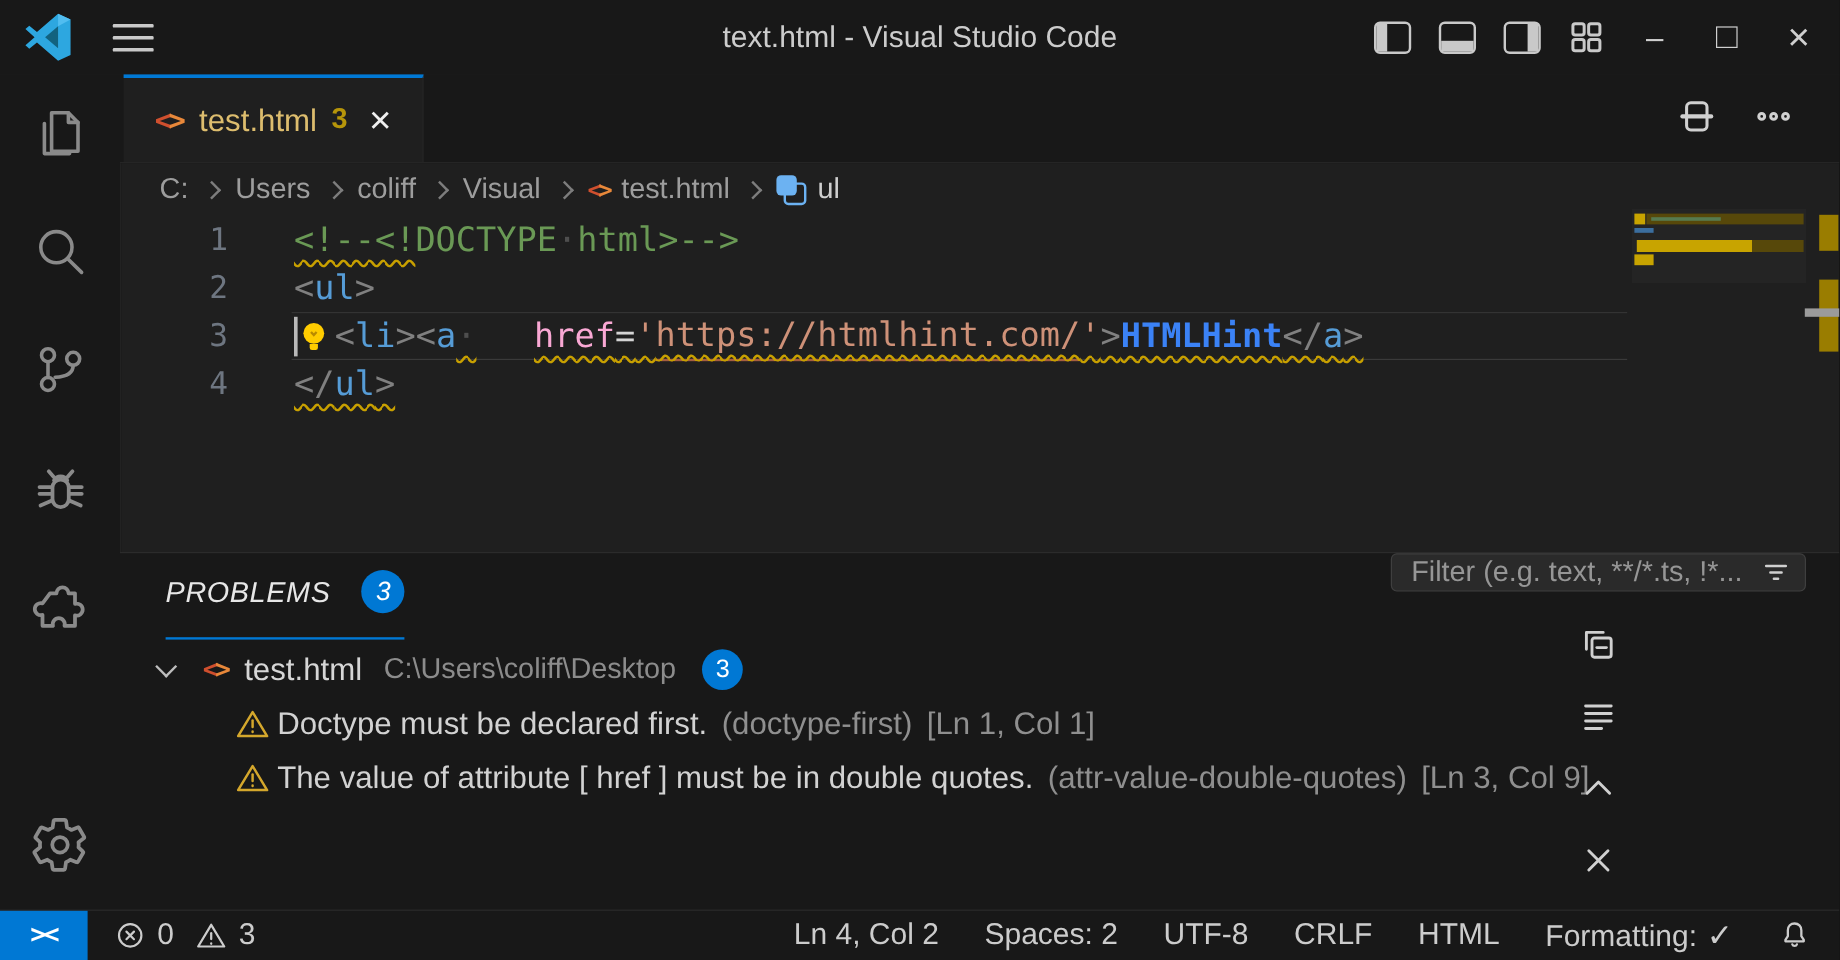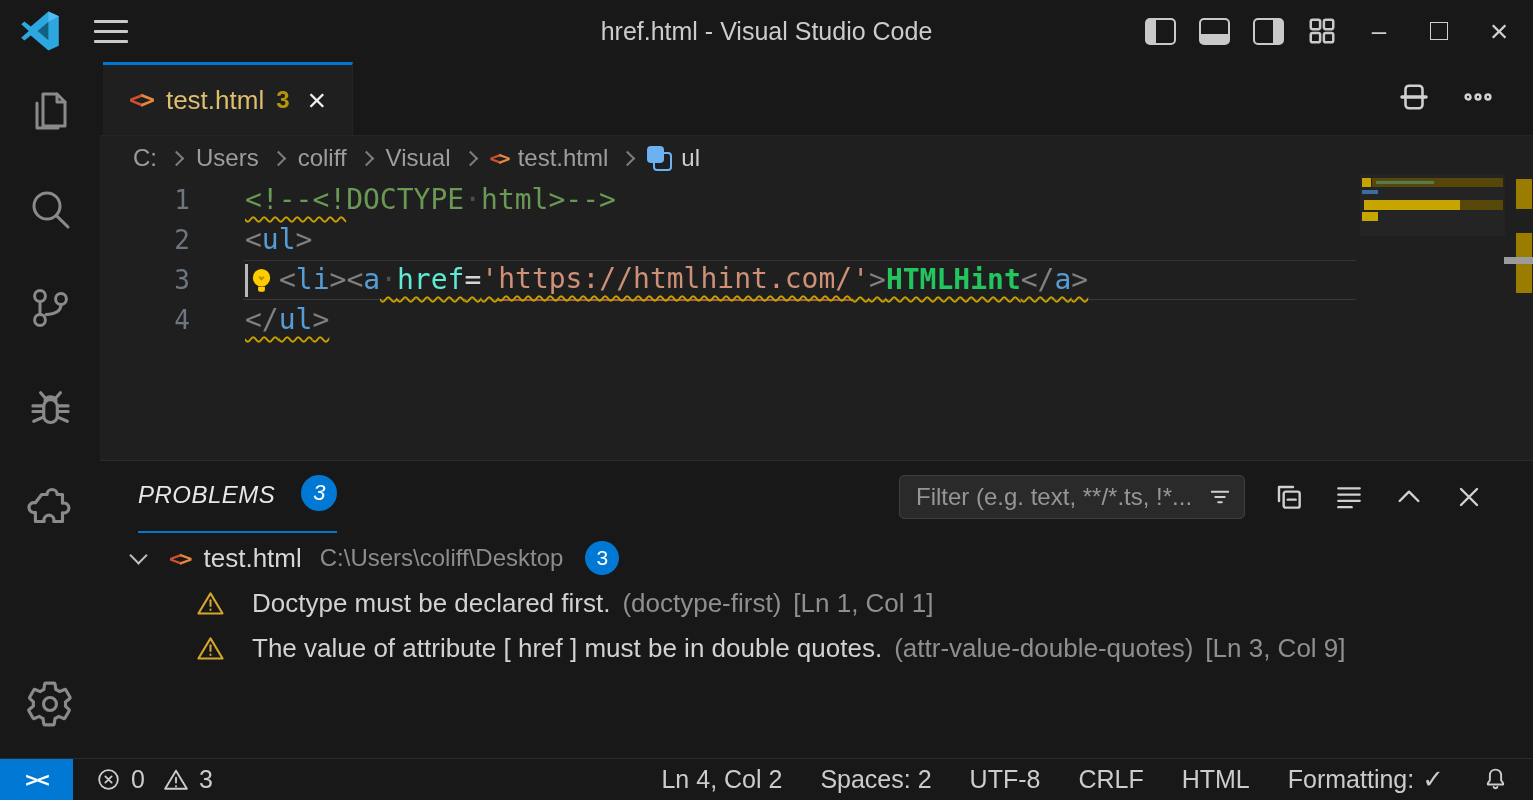--- a/index.html
+++ b/index.html
@@ -50,24 +50,24 @@
 
   
   #code{position:absolute;left:0;top:118px;width:1433px;height:280px;}
   .code-line{height:40px;display:flex;font-family:"DejaVu Sans Mono",monospace;font-size:28px;line-height:40px;white-space:pre;}
   .gutter{width:90px;text-align:right;color:#6e7681;font-size:26px;flex:none;}
   .codebody{margin-left:55px;position:relative;display:flex;align-items:center;}
   .tok{display:inline-block;}
   .tok.comment{color:#6a9955;}
   .tok.punct{color:#808080;}
   .tok.tag{color:#569cd6;}
-  .tok.attr{color:#5eead4;}
+  .tok.attr{color:#f9a8d4;margin-left:48px;}
   .tok.eq{color:#d4d4d4;}
   .tok.string{color:#ce9178;}
-  .tok.text{color:#22c55e;font-weight:bold;}
+  .tok.text{color:#3b82f6;font-weight:bold;}
   .tok.ws{color:#4e4e4e;}
   .tok.wavy{text-decoration:underline;text-decoration-style:wavy;text-decoration-color:#c8a000;
             text-decoration-thickness:2px;text-underline-offset:7px;text-decoration-skip-ink:none;}
   .tok.link{border-bottom:2px solid #a55d41;}
   .cursor{position:absolute;left:0;top:4px;width:2.5px;height:33px;background:#b9b9b9;}
   .bulb{width:33px;height:33px;flex:none;margin-right:1px;}
   #cur-line{position:absolute;left:143px;top:198px;width:1113px;height:40px;box-sizing:border-box;
             border-top:1px solid #333;border-bottom:1px solid #3a3a3a;pointer-events:none;}
 
   
@@ -75,37 +75,37 @@
   #minimap-slider{position:absolute;left:1260px;top:112px;width:145px;height:62px;background:rgba(100,100,100,0.08);}
 
   
   #panel{position:absolute;left:0;top:398px;width:1433px;height:298px;background:#181818;border-top:1px solid #2b2b2b;box-sizing:border-box;}
   #panel-header{position:relative;height:72px;display:flex;align-items:center;}
   #problems-tab{margin-left:38px;display:flex;align-items:center;height:100%;border-bottom:2px solid #0078d4;box-sizing:border-box;padding-bottom:2px;font-style:italic;}
   #problems-label{font-size:24px;color:#e7e7e7;letter-spacing:0.5px;}
   .badge{min-width:36px;height:36px;border-radius:18px;background:#0078d4;color:#fff;font-size:22px;
          display:flex;align-items:center;justify-content:center;padding:0 6px;box-sizing:border-box;}
   #problems-badge{margin-left:26px;margin-bottom:4px;}
-  #panel-actions{position:absolute;right:48px;top:0;height:72px;display:flex;align-items:center;gap:28px;}
+  #panel-actions{position:absolute;right:28px;top:0;height:72px;display:flex;align-items:center;gap:28px;flex-direction:column;}
   #filter-box{width:346px;height:44px;background:#2a2a2a;border:1px solid #3f3f3f;border-radius:5px;
               display:flex;align-items:center;padding:0 10px 0 14px;box-sizing:border-box;}
   #filter-input{flex:1;background:transparent;border:none;outline:none;color:#cccccc;font-size:24px;
                 font-family:"Liberation Sans",sans-serif;min-width:0;}
   #filter-input::placeholder{color:#969696;}
   .panel-icon{display:flex;align-items:center;justify-content:center;}
   .panel-icon svg{stroke:#d0d0d0;fill:none;stroke-width:1.8;stroke-linecap:round;stroke-linejoin:round;}
 
   #file-row{height:46px;display:flex;align-items:center;padding-left:32px;margin-top:2px;}
   .chev-down{width:11px;height:11px;border-right:2px solid #bdbdbd;border-bottom:2px solid #bdbdbd;
              transform:rotate(45deg);margin-right:24px;margin-top:-6px;}
   #file-name{font-size:26px;color:#d6d6d6;margin-left:14px;}
   #file-path{font-size:24px;color:#8c8c8c;margin-left:18px;}
   #file-badge{margin-left:22px;width:34px;height:34px;min-width:34px;font-size:21px;}
   .prob-row{height:45px;display:flex;align-items:center;padding-left:96px;font-size:26px;}
-  .prob-row .msg{color:#d2d2d2;margin-left:27px;text-align:center;}
+  .prob-row .msg{color:#d2d2d2;margin-left:6px;text-align:center;}
   .prob-row .rule{color:#8f8f8f;margin-left:12px;}
   .prob-row .pos{color:#8f8f8f;margin-left:12px;}
   .warn-svg{flex:none;}
 
   
   #statusbar{position:absolute;left:0;top:758px;width:1533px;height:42px;background:#181818;border-top:1px solid #2b2b2b;
              box-sizing:border-box;display:flex;align-items:center;font-size:25px;color:#cccccc;}
   #remote{width:73px;height:100%;background:#0078d4;color:#fff;display:flex;align-items:center;justify-content:center;
           font-family:"DejaVu Sans Mono",monospace;font-size:22px;font-weight:bold;letter-spacing:-2px;}
   #diag{display:flex;align-items:center;gap:9px;margin-left:22px;}
@@ -122,21 +122,21 @@
     <svg id="vscode-logo" viewBox="0 0 100 100">
       <polygon points="71,1 97,13 97,87 71,99 27,61 11,74 3,67 22,50 3,33 11,26 27,39" fill="#2da7e0"></polygon>
       <polygon points="71,27 44,50 71,73" fill="#12627f"></polygon>
       <polygon points="71,1 97,13 71,27" fill="#51bdf0"></polygon>
     </svg>
     <div id="menu-btn">
         <span></span>
         <span></span>
         <span></span>
       </div>
-    <div id="window-title">href.html - Visual Studio Code</div>
+    <div id="window-title">text.html - Visual Studio Code</div>
     <div id="titlebar-right">
       <div class="tb-icon">
         <div class="layout-box">
             <div class="fill" style="left:0;top:0;width:9px;height:100%;"></div>
           </div>
       </div>
       <div class="tb-icon">
         <div class="layout-box">
             <div class="fill" style="left:0;bottom:0;width:100%;height:9px;"></div>
           </div>

